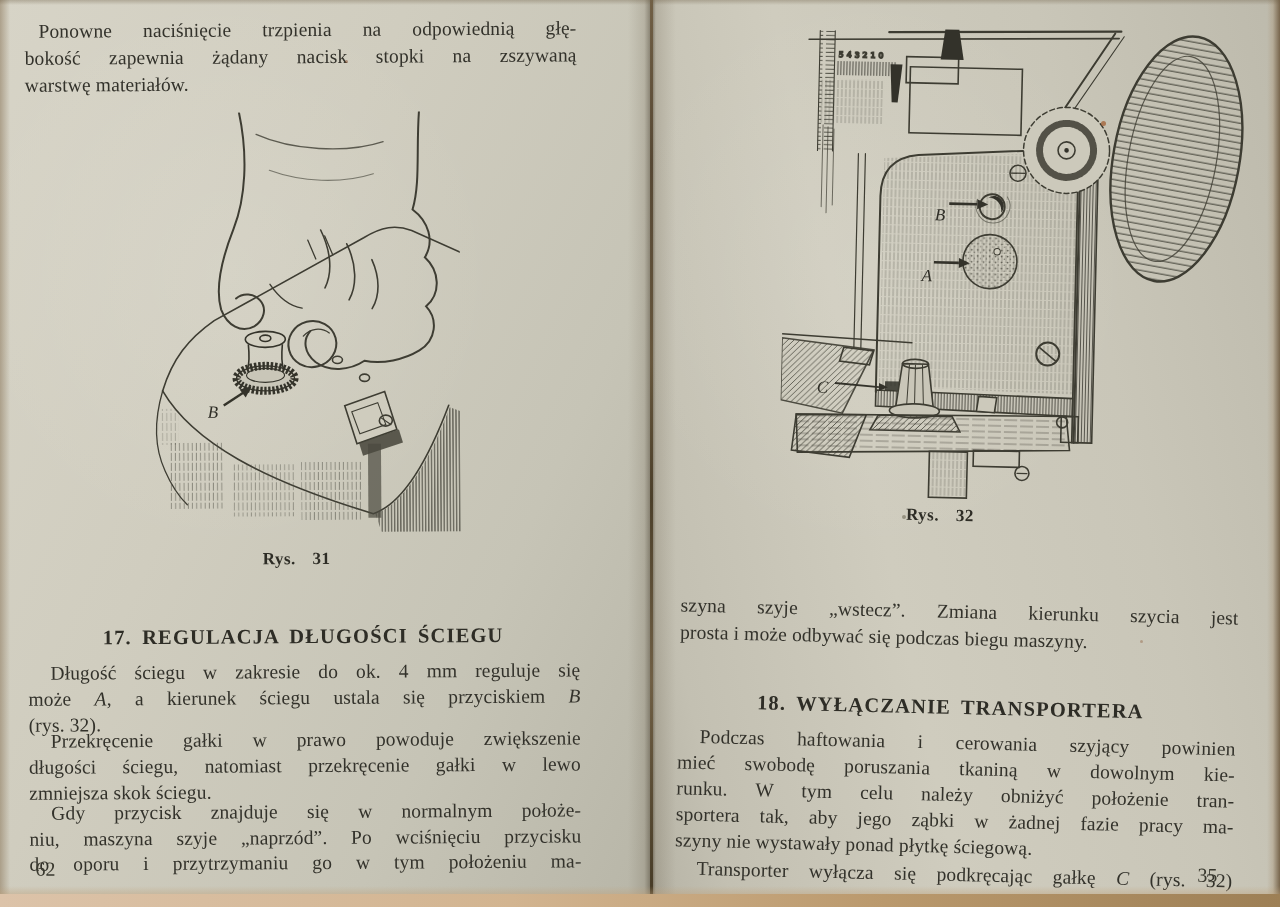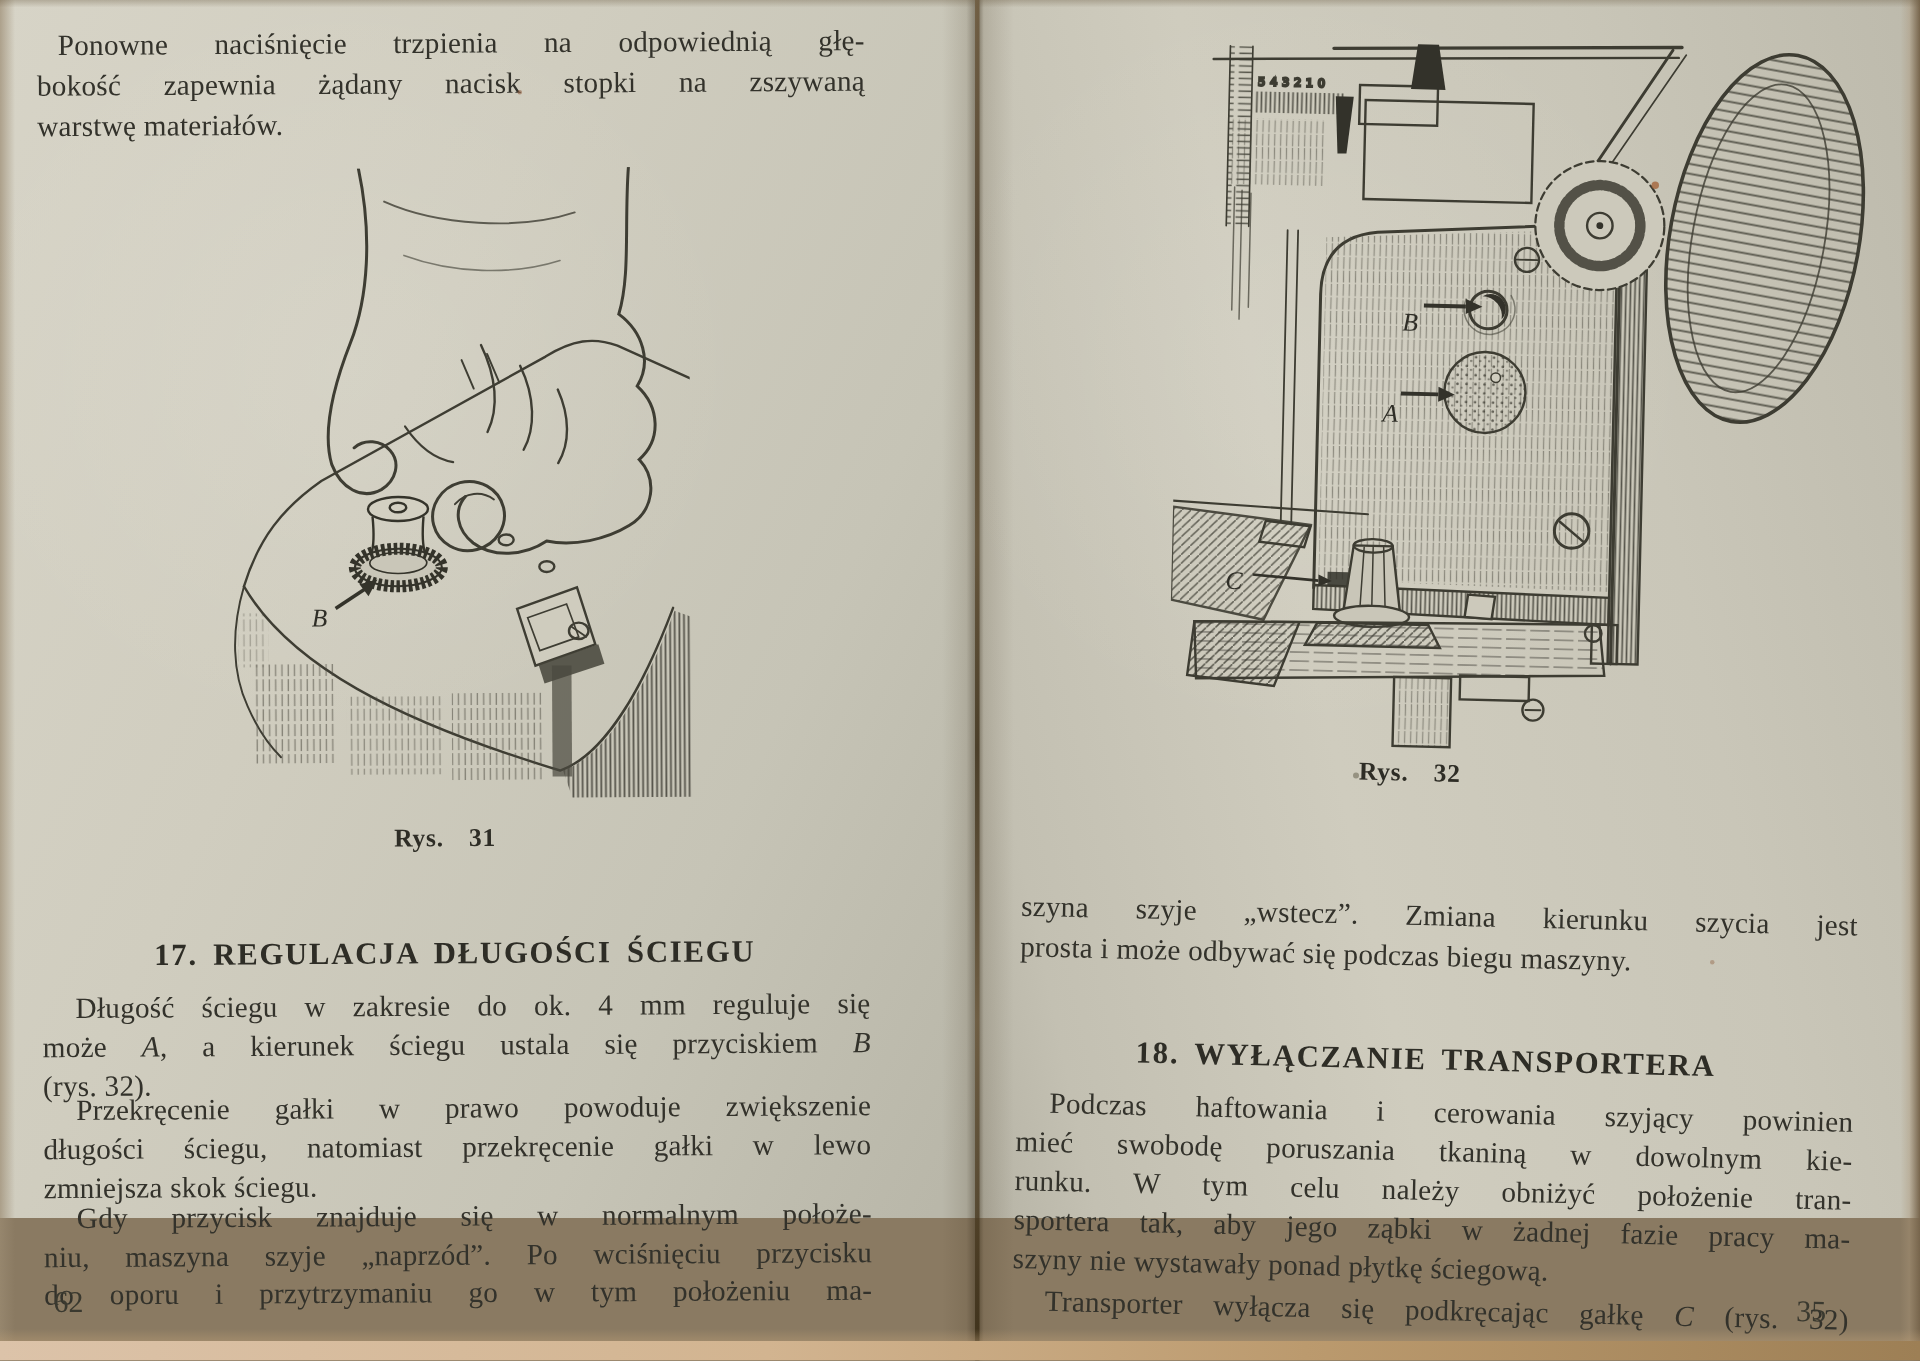--- a/index.html
+++ b/index.html
@@ -1,19 +1,19 @@
 <!DOCTYPE html>
 <html><head>
 <meta charset="utf-8">
 <style>
   html,body{margin:0;padding:0;}
   body{width:1280px;height:907px;overflow:hidden;background:#8a7a62;}
   .book{position:relative;width:1280px;height:907px;overflow:hidden;
         font-family:"Liberation Serif","DejaVu Serif",serif;color:#33322b;}
-  .page{position:absolute;top:0;height:812px;}
+  .page{position:absolute;top:0;height:907px;}
   .page-left{left:0;width:652px;
     background:linear-gradient(115deg,#d7d4c7 0%,#d0cdbf 38%,#c6c4b6 72%,#b9b7a9 97%);}
   .page-right{left:652px;width:628px;
     background:linear-gradient(258deg,#bdbaac 0%,#c9c6b8 30%,#cfccbe 62%,#c3c0b2 90%,#b6b3a5 100%);}
   .sheen{position:absolute;inset:0;pointer-events:none;
     background:radial-gradient(ellipse 60% 45% at 35% 30%, rgba(255,255,250,.10), rgba(255,255,250,0) 70%);}
   .lrot{position:absolute;inset:0;transform:rotate(-0.35deg);transform-origin:320px 450px;}
   .rrot{position:absolute;inset:0;transform:rotate(1.35deg);transform-origin:60px 0px;}
 
   .para{position:absolute;font-size:19.5px;letter-spacing:.15px;}

